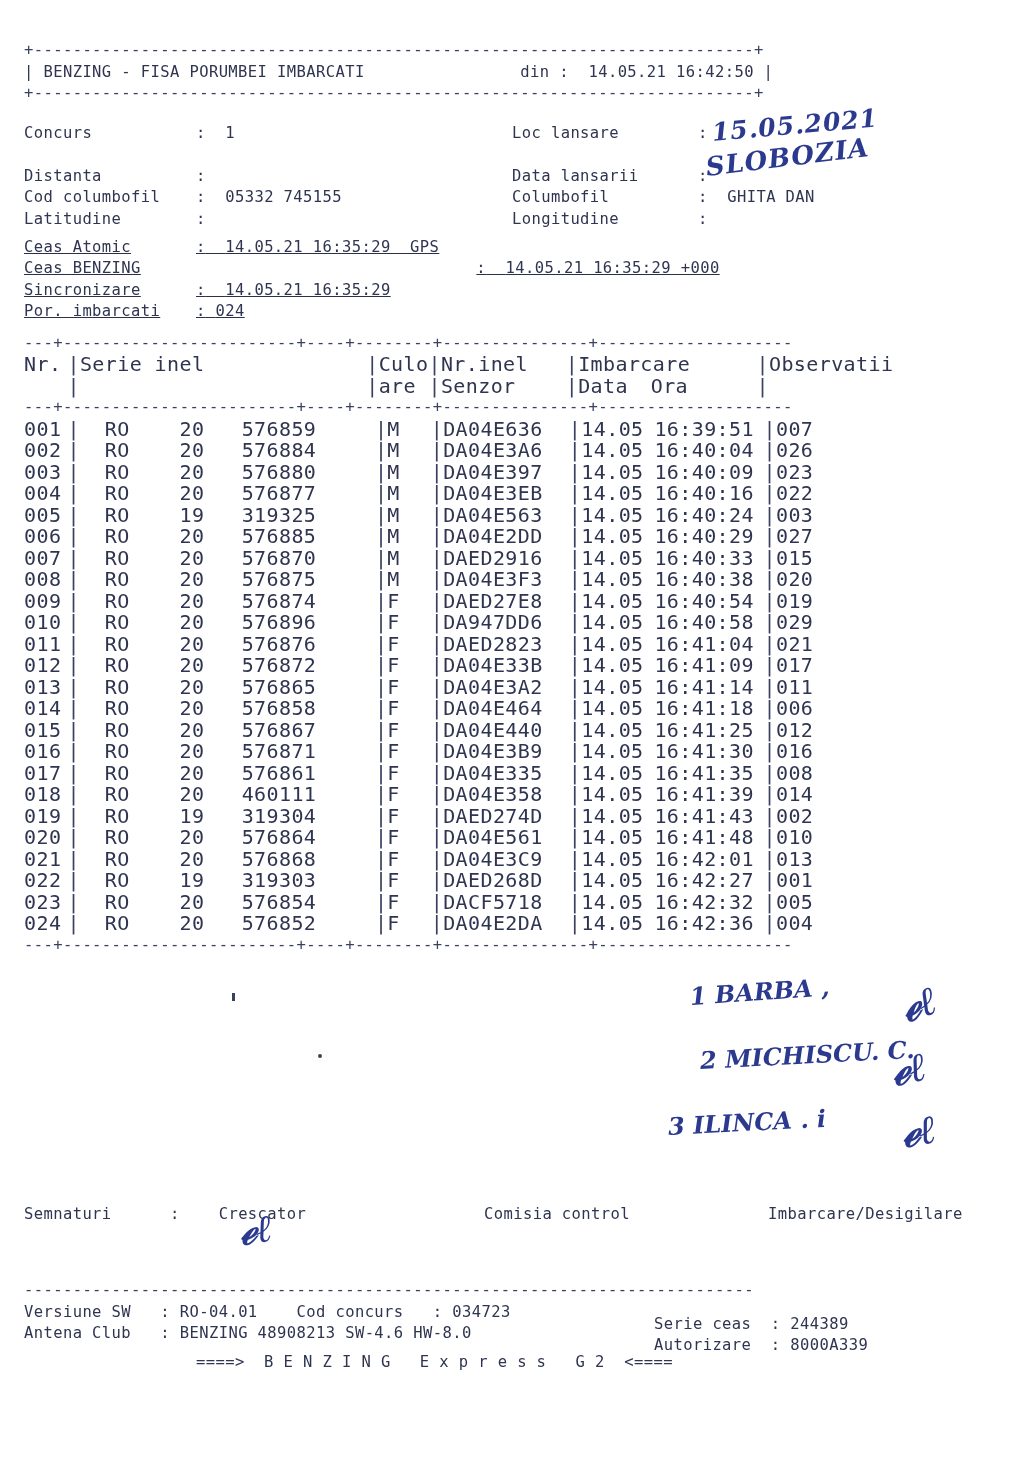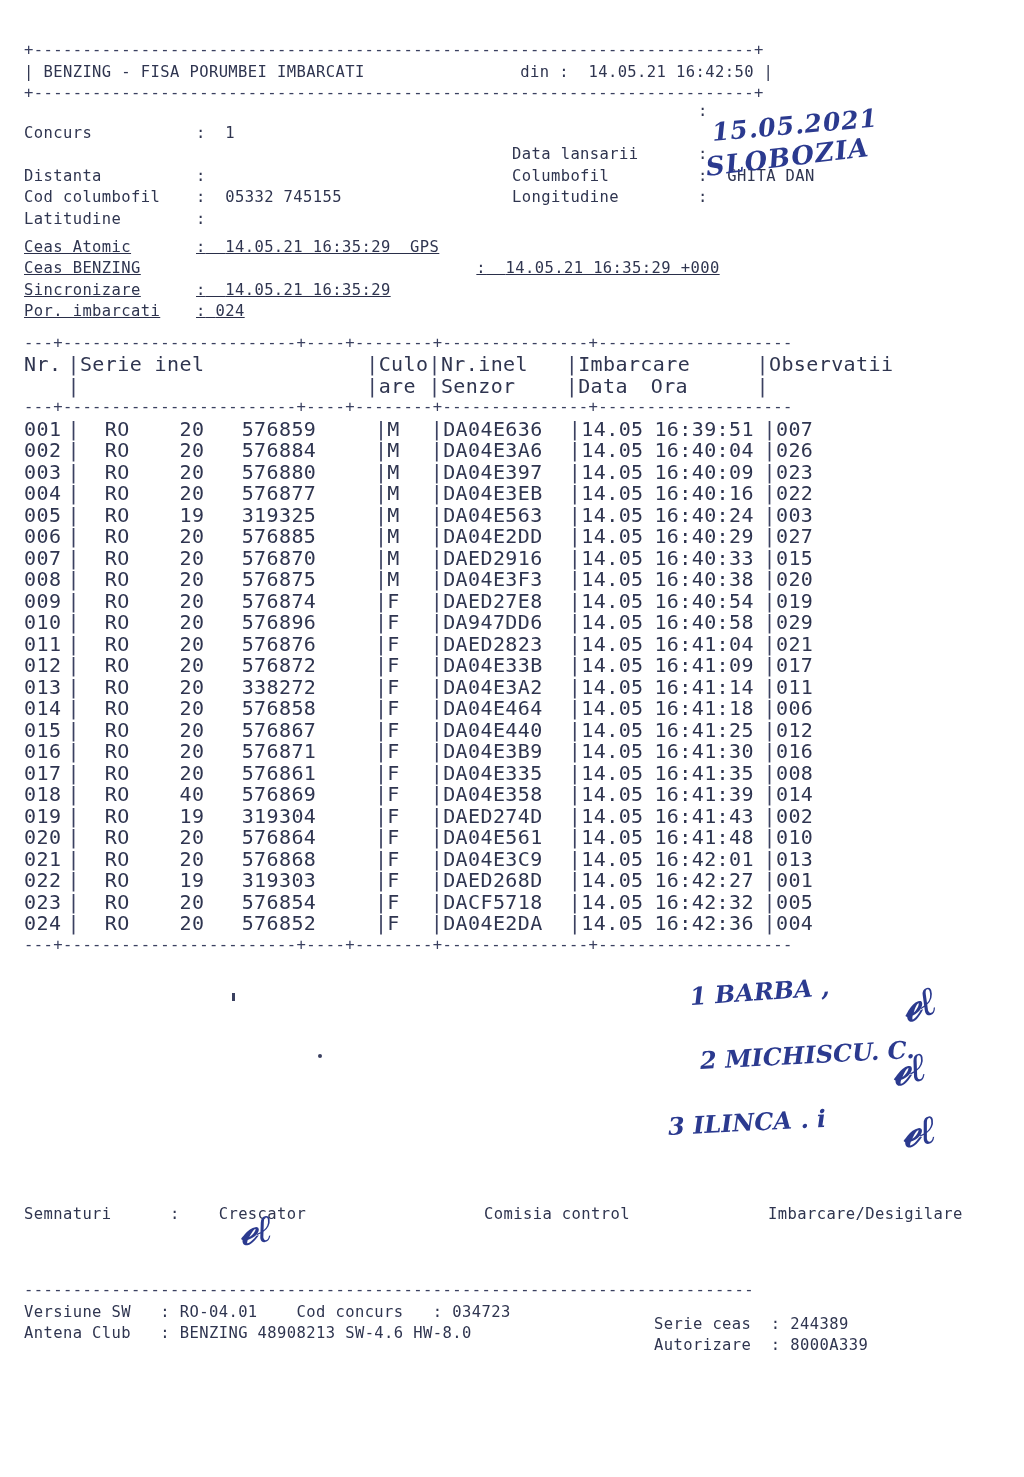--- a/index.html
+++ b/index.html
@@ -183,20 +183,21 @@
         <pre class="mono" style="margin-top:-21.5px; padding-left:172px;"><span>:</span>  <span></span></pre>
 
         <pre class="mono"><span>Cod columbofil</span></pre>
         <pre class="mono" style="margin-top:-21.5px; padding-left:172px;"><span>:</span>  <span>05332 745155</span></pre>
 
         <pre class="mono"><span>Latitudine</span></pre>
         <pre class="mono" style="margin-top:-21.5px; padding-left:172px;"><span>:</span>  <span></span></pre>
       </div>
 
       <div class="col-right">
+        <pre class="mono"><span>Loc lansare</span></pre>
         <pre class="mono" style="margin-top:-21.5px; padding-left:186px;"><span>:</span>  <span></span></pre>
 
         <pre class="mono" style="margin-top:21.5px;"><span>Data lansarii</span></pre>
         <pre class="mono" style="margin-top:-21.5px; padding-left:186px;"><span>:</span>  <span></span></pre>
 
         <pre class="mono"><span>Columbofil</span></pre>
         <pre class="mono" style="margin-top:-21.5px; padding-left:186px;"><span>:</span>  <span>GHITA DAN</span></pre>
 
         <pre class="mono"><span>Longitudine</span></pre>
         <pre class="mono" style="margin-top:-21.5px; padding-left:186px;"><span>:</span>  <span></span></pre>
@@ -421,21 +422,21 @@
               <td class="c-inel">DA04E33B</td>
               <td class="c-sep">|</td>
               <td class="c-data">14.05</td>
               <td class="c-ora">16:41:09</td>
               <td class="c-sep">|</td>
               <td class="c-obs">017</td>
             </tr>
             <tr>
               <td class="c-nr">013</td>
               <td class="c-sep">|</td>
-              <td class="c-serie">  RO    20   338272</td>
+              <td class="c-serie">  RO    20   576865</td>
               <td class="c-sep">|</td>
               <td class="c-culoare">F</td>
               <td class="c-sep">|</td>
               <td class="c-inel">DA04E3A2</td>
               <td class="c-sep">|</td>
               <td class="c-data">14.05</td>
               <td class="c-ora">16:41:14</td>
               <td class="c-sep">|</td>
               <td class="c-obs">011</td>
             </tr>
@@ -491,21 +492,21 @@
               <td class="c-inel">DA04E335</td>
               <td class="c-sep">|</td>
               <td class="c-data">14.05</td>
               <td class="c-ora">16:41:35</td>
               <td class="c-sep">|</td>
               <td class="c-obs">008</td>
             </tr>
             <tr>
               <td class="c-nr">018</td>
               <td class="c-sep">|</td>
-              <td class="c-serie">  RO    40   576869</td>
+              <td class="c-serie">  RO    20   460111</td>
               <td class="c-sep">|</td>
               <td class="c-culoare">F</td>
               <td class="c-sep">|</td>
               <td class="c-inel">DA04E358</td>
               <td class="c-sep">|</td>
               <td class="c-data">14.05</td>
               <td class="c-ora">16:41:39</td>
               <td class="c-sep">|</td>
               <td class="c-obs">014</td>
             </tr>
@@ -614,20 +615,21 @@
       <div class="bottom-rel">
         <div class="br-left">
           <pre class="mono"><span>Versiune SW</span>   <span>:</span> <span>RO-04.01    Cod concurs   : 034723</span></pre>
           <pre class="mono"><span>Antena Club</span>   <span>:</span> <span>BENZING 48908213 SW-4.6 HW-8.0</span></pre>
         </div>
         <div class="br-right">
           <pre class="mono"><span>Serie ceas</span>  <span>:</span> <span>244389</span></pre>
           <pre class="mono"><span>Autorizare</span>  <span>:</span> <span>8000A339</span></pre>
         </div>
       </div>
+      <pre class="mono express" style="padding-left:172px;">====&gt;  B E N Z I N G   E x p r e s s   G 2  &lt;====</pre>
     </div>
 
   </div>
 
   <div class="hand hw-date">15.05.2021</div>
   <div class="hand hw-place">SLOBOZIA</div>
   <div class="hand hw-sig1">1 BARBA ,</div>
   <div class="hand hw-sig2">2 MICHISCU. C.</div>
   <div class="hand hw-sig3">3 ILINCA . i</div>
   <div class="scribble sc1">ℯℓ</div>

